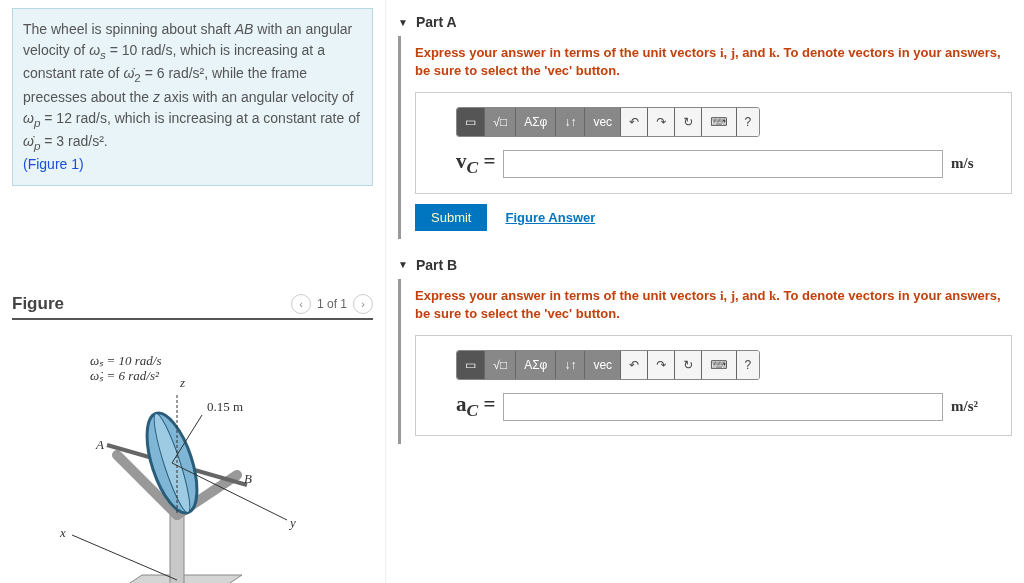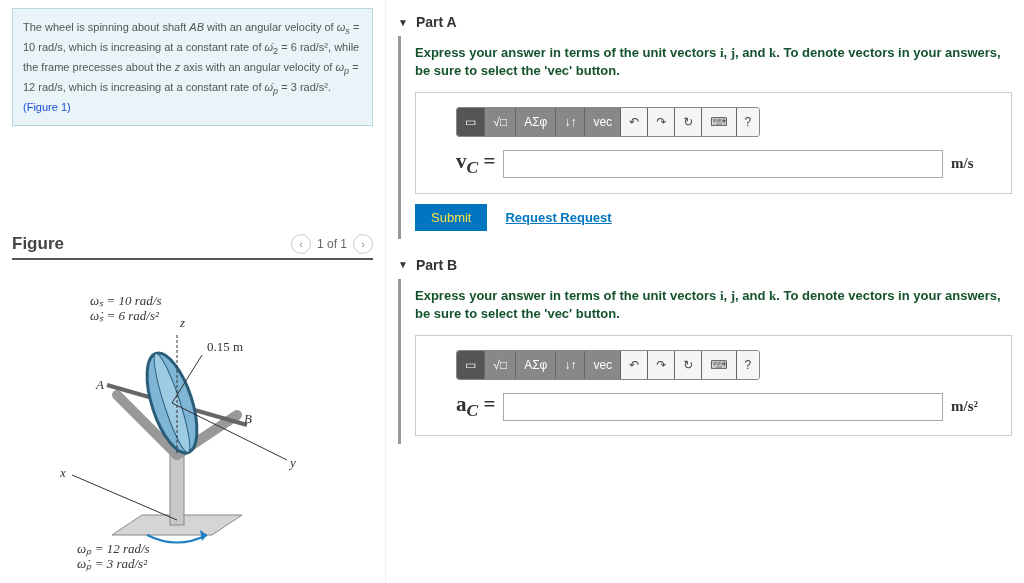--- a/index.html
+++ b/index.html
@@ -1,48 +1,48 @@
 <!DOCTYPE html>
 <html><head>
 <meta charset="utf-8">
 <style>
   * { box-sizing: border-box; margin: 0; padding: 0; }
   body { font-family: Arial, Helvetica, sans-serif; font-size: 13px; color: #333; background: #fff; width: 1024px; height: 583px; overflow: hidden; }
   .container { display: flex; height: 100%; }
   .left-col { width: 385px; padding: 8px 12px; }
   .right-col { flex: 1; padding: 8px 12px; border-left: 1px solid #eee; overflow: hidden; }
-  .problem-box { background: #e8f4f8; border: 1px solid #b8d8e0; padding: 10px; font-size: 11px; line-height: 1.5; color: #555; }
+  .problem-box { background: #e8f4f8; border: 1px solid #b8d8e0; padding: 10px; font-size: 14px; line-height: 1.5; color: #555; }
   .problem-box .figref { color: #1d4ed8; }
   .figure-head { display: flex; align-items: center; margin-top: 108px; }
   .figure-title { font-size: 17px; font-weight: bold; color: #444; }
   .fig-nav { margin-left: auto; display: flex; align-items: center; gap: 6px; color: #666; font-size: 12px; }
   .fig-nav .circ { display:inline-flex; width:20px; height:20px; border:1px solid #ccc; border-radius:50%; align-items:center; justify-content:center; font-size:11px; color:#888; cursor:pointer; }
   .fig-hr { border: none; border-top: 2px solid #555; margin-top: 4px; width: 100%; }
   .figure-area { position: relative; width: 340px; height: 300px; margin-top: 25px; }
   
   .part { margin-bottom: 12px; }
   .part-head { display:flex; align-items:center; gap:8px; padding: 6px 0; font-weight:bold; font-size:14px; color:#333; cursor:pointer; }
   .part-head .tri { font-size: 10px; color:#333; }
   .part-body { border-left: 3px solid #999; padding: 8px 0 8px 14px; }
   .part-prompt { font-size: 13px; color:#333; margin-bottom: 6px; }
-  .part-instr { font-size: 13px; font-weight: bold; color:#14532d; margin-bottom: 12px; line-height: 1.4; }
+  .part-instr { font-size: 13px; font-weight: bold; color:#c2410c; margin-bottom: 12px; line-height: 1.4; }
   .part-instr .ivec { font-family: 'Times New Roman', serif; font-weight:bold; }
   .answer-zone { border: 1px solid #ccc; padding: 14px 20px 14px 40px; position: relative; }
   .toolbar { display:inline-flex; border:1px solid #888; border-radius:3px; overflow:hidden; margin-bottom:12px; }
   .toolbar .tb-btn { display:inline-flex; align-items:center; justify-content:center; height:28px; padding:0 8px; font-size:12px; border-right:1px solid #666; cursor:pointer; }
   .toolbar .tb-btn:last-child { border-right:none; }
   .tb-dark { background:#555; color:#fff; }
   .tb-box { background:#888; color:#fff; }
   .tb-light { background:#f5f5f5; color:#444; }
   .answer-row { display:flex; align-items:center; gap:8px; }
   .answer-label { font-family: 'Times New Roman', serif; font-size:21px; font-weight:bold; }
   .answer-input { flex:1; height:28px; border:1px solid #aaa; padding:0 6px; font-size:13px; }
   .answer-unit { font-family: 'Times New Roman', serif; font-size:15px; font-weight:bold; min-width: 40px; }
   .actions { display:flex; align-items:center; gap:18px; margin-top:10px; }
-  .submit-btn { background:#0076c0; color:#fde047; border:none; padding:6px 16px; font-size:13px; cursor:pointer; }
+  .submit-btn { background:#0076c0; color:#fef9c3; border:none; padding:6px 16px; font-size:13px; cursor:pointer; }
   .request-link { color:#0076c0; font-size:13px; font-weight:bold; text-decoration:underline; cursor:pointer; }
   
   .fig-svg { width: 100%; height: 100%; }
   .fig-label { font-family: 'Times New Roman', serif; font-size: 13px; font-style: italic; fill:#333; }
   .fig-label-r { font-family: 'Times New Roman', serif; font-size: 13px; fill:#333; }
 </style>
 </head>
 <body>
 
 <div class="container">
@@ -124,21 +124,21 @@
             <span class="tb-btn tb-light">?</span>
           </div>
           <div class="answer-row">
             <span class="answer-label"><b>v</b><sub><i>C</i></sub> =</span>
             <input class="answer-input" type="text" style="">
             <span class="answer-unit">m/s</span>
           </div>
         </div>
         <div class="actions">
           <button class="submit-btn">Submit</button>
-          <span class="request-link">Request Request</span>
+          <span class="request-link">Figure Answer</span>
         </div>
       </div>
     </div>
 
     <div class="part">
       <div class="part-head">
         <span class="tri">▼</span>
         <span>Part B</span>
       </div>
       <div class="part-body">

